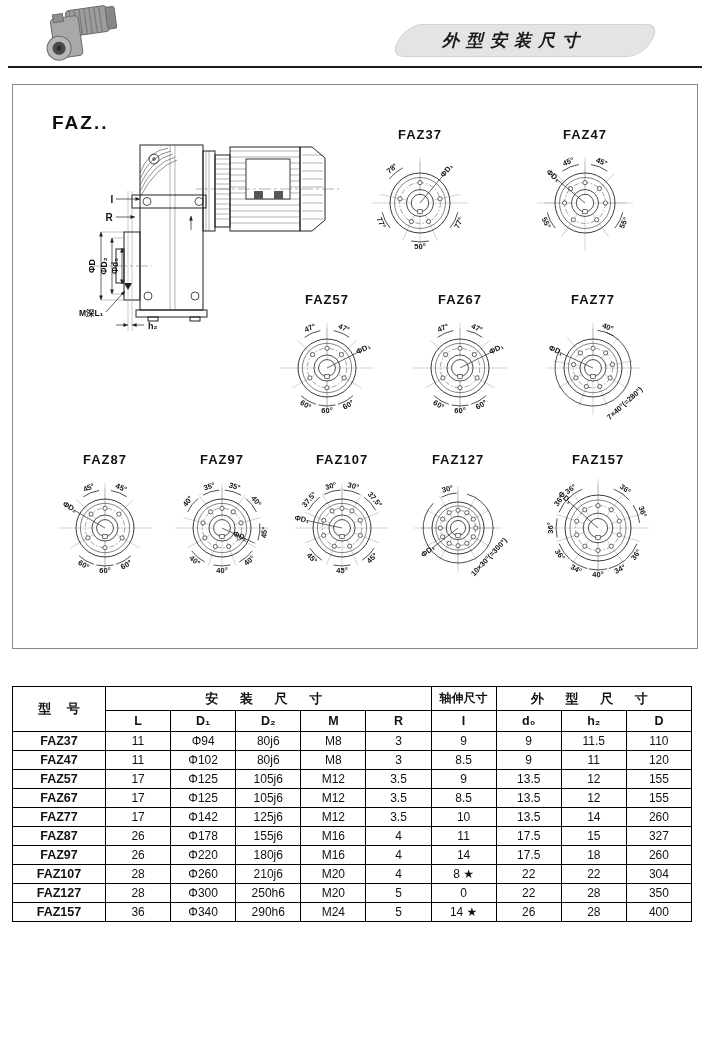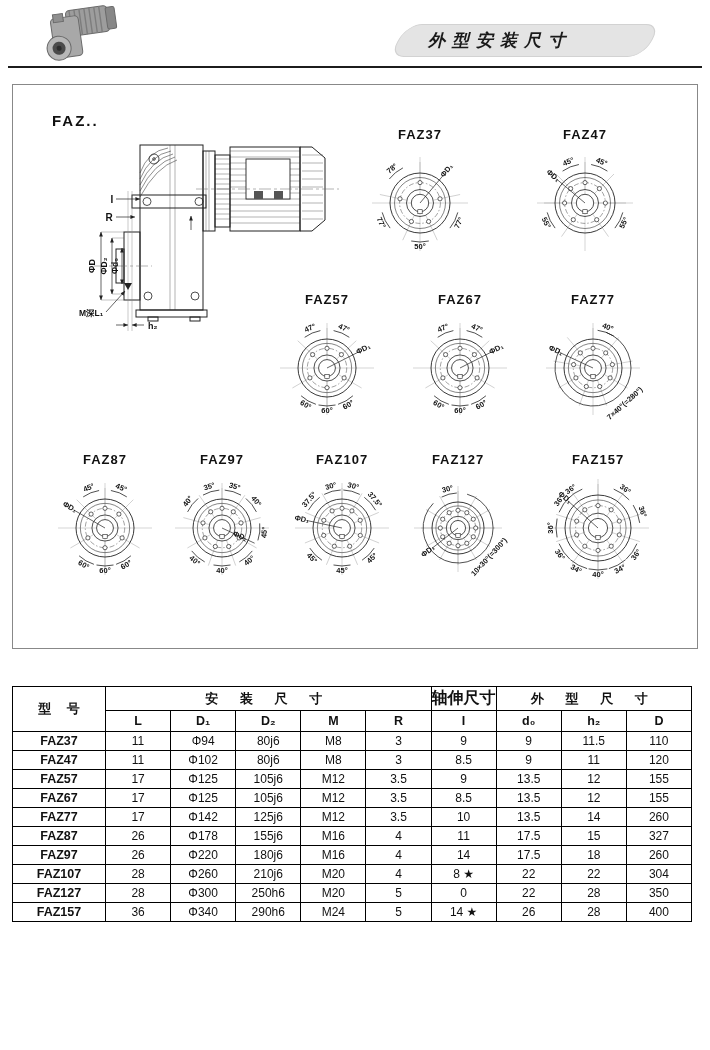--- a/index.html
+++ b/index.html
@@ -2,39 +2,39 @@
 <html><head>
 <meta charset="utf-8">
 <style>
   html,body{margin:0;padding:0;}
   #page{position:relative;width:710px;height:1050px;background:#ffffff;overflow:hidden;
         font-family:"Liberation Sans",sans-serif;color:#111;}
   
   .logo{position:absolute;left:24px;top:2px;}
   .banner{position:absolute;left:398px;top:24px;width:252px;height:31px;background:#e4e4e4;
           border:1px solid #d2d2d2;border-radius:15px;transform:skewX(-30deg);}
-  .banner-text{position:absolute;left:374px;top:29px;width:252px;text-align:center;
+  .banner-text{position:absolute;left:388px;top:29px;width:252px;text-align:center;
           font-style:italic;font-weight:bold;font-size:17px;letter-spacing:7px;color:#1a1a1a;}
   .head-rule{position:absolute;left:8px;top:66px;width:694px;height:2px;background:#1c1c1c;}
   
   .dbox{position:absolute;left:12px;top:84px;width:684px;height:563px;border:1px solid #888;background:#fff;}
-  .series{position:absolute;left:52px;top:112px;font-size:15px;font-weight:bold;letter-spacing:2px;}
+  .series{position:absolute;left:52px;top:112px;font-size:19px;font-weight:bold;letter-spacing:2px;}
   #main-drawing{position:absolute;left:78px;top:135px;}
   #main-drawing text{fill:#111;stroke:none;font-weight:bold;}
   .flange{position:absolute;width:150px;text-align:center;}
   .flange-title{font-size:13px;font-weight:bold;height:18px;line-height:18px;letter-spacing:1px;}
   .flange svg{display:block;}
   .flange svg text{fill:#111;font-weight:bold;font-size:7.5px;}
   
   .tablewrap{position:absolute;left:12px;top:686px;width:680px;}
   table{border-collapse:collapse;width:680px;table-layout:fixed;}
   th,td{border:1px solid #000;text-align:center;vertical-align:middle;padding:0;overflow:hidden;white-space:nowrap;}
   th.gh{height:23px;font-size:13px;font-weight:bold;letter-spacing:9px;padding-left:0;}
   th.gh.t-model{letter-spacing:6px;padding-left:6px;}
-  th.gh.t-tight{letter-spacing:0;padding-left:0;font-size:16px;}
+  th.gh.t-tight{letter-spacing:0;padding-left:0;font-size:12px;}
   th.sh{height:20px;font-size:12.5px;font-weight:bold;}
   tbody td{height:18px;font-size:12px;}
   td.model{font-weight:bold;font-size:12.5px;}
   .note{position:absolute;left:6px;top:908px;font-size:12px;color:#111;}
 </style>
 </head>
 <body>
 
 <div id="page">
 

